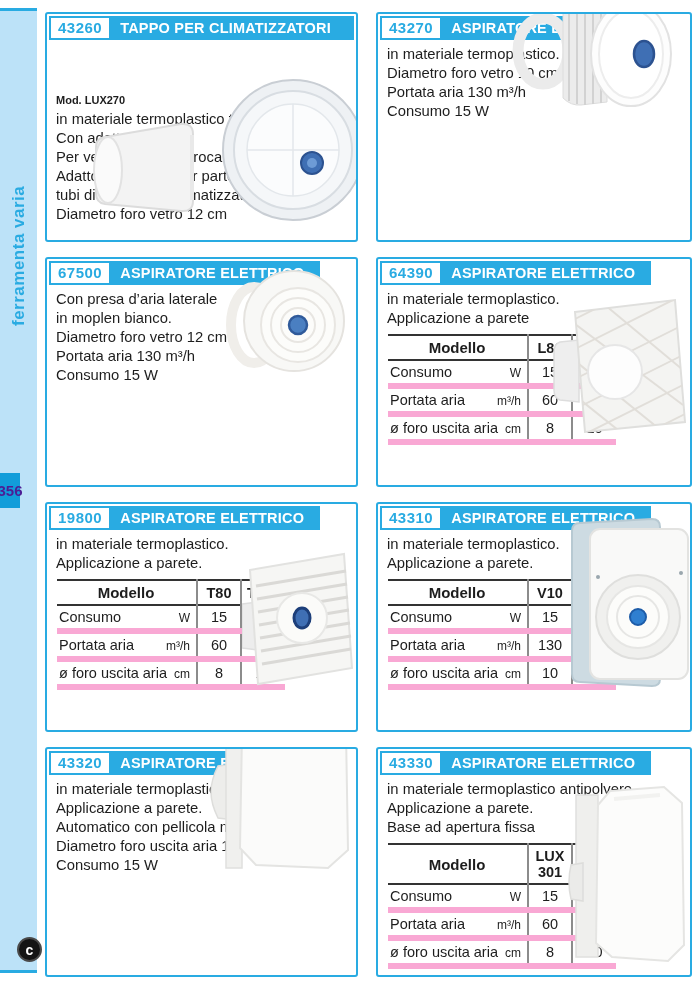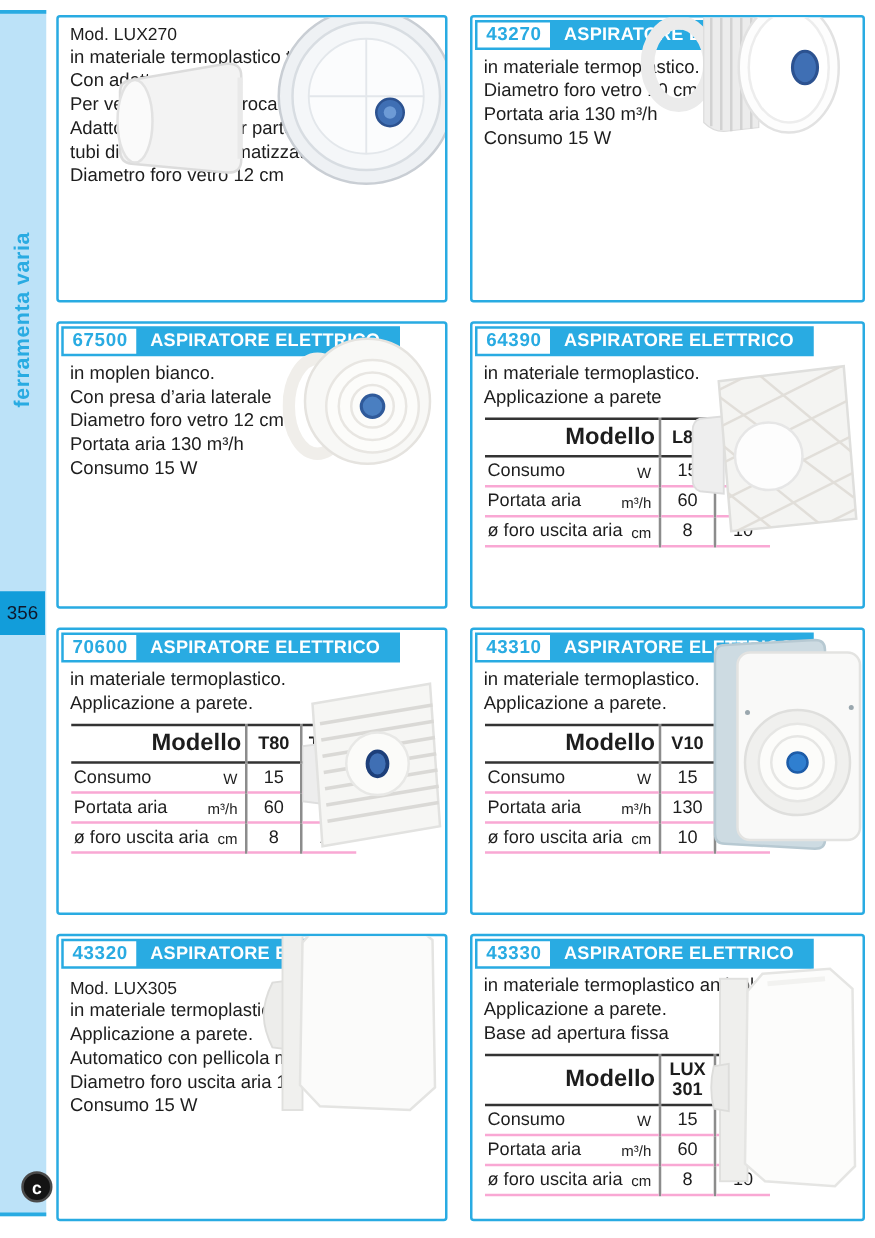--- a/index.html
+++ b/index.html
@@ -24,23 +24,23 @@
     position:absolute; left:0; top:160px;
     width:37px; height:170px;
     writing-mode:vertical-rl;
     transform:rotate(180deg);
     display:flex; align-items:center; justify-content:center;
     font-weight:bold; font-size:17px; letter-spacing:0.5px;
     color:#29abe2;
   }
   .page-badge {
     position:absolute; left:0; top:462px;
-    width:36px; height:35px;
-    background:#129dda; color:#0f172a;
-    font-weight:normal; font-size:15px;
+    width:20px; height:35px;
+    background:#129dda; color:#4c1d95;
+    font-weight:bold; font-size:15px;
     display:flex; align-items:center; justify-content:center;
   }
   .brand {
     position:absolute; left:17px; top:937px;
     width:25px; height:25px; border-radius:50%;
     background:#141414; border:2px solid #4a4a4a;
     color:#fff; font-weight:bold; font-size:14px;
     display:flex; align-items:center; justify-content:center;
   }
 
@@ -73,30 +73,30 @@
     font-weight:bold; font-size:15px; letter-spacing:0.5px;
     height:20px; line-height:20px;
     padding:0 7px; margin-left:2px;
     white-space:nowrap;
   }
   .title {
     color:#ffffff; font-weight:bold; font-size:14.5px;
     letter-spacing:0.2px; margin-left:11px; white-space:nowrap;
   }
   .body { padding:3px 9px; position:relative; }
-  .model { font-weight:normal; font-size:14px; line-height:20px; }
+  .model { font-weight:bold; font-size:11px; line-height:20px;margin-top:45px; }
   .desc div { font-size:14.8px; line-height:19px; }
 
   
   .spec { border-collapse:collapse; margin:6px 0 0 1px; }
   .spec th, .spec td { padding:3px 3px; vertical-align:middle; }
   .spec thead tr { border-top:2px solid #333; border-bottom:2px solid #333; }
-  .spec tbody tr { border-bottom:2px solid #f9a8d4; }
+  .spec tbody tr { border-bottom:6px solid #f9a8d4; }
   .spec th.lbl {
-    text-align:right; font-weight:bold; font-size:19px;
+    text-align:center; font-weight:bold; font-size:15px;
     width:140px; padding-left:2px;
   }
   .spec th.val {
     width:44px; text-align:center; font-weight:bold; font-size:14.5px;
     line-height:16px; border-left:2px solid #8c8c8c;
   }
   .spec td.lbl { font-size:14.5px; padding-left:2px; padding-right:6px; }
   .spec td.val {
     text-align:center; font-size:14.5px;
     border-left:2px solid #8c8c8c;
@@ -120,20 +120,24 @@
 <aside class="sidebar">
   <div class="vlabel">ferramenta varia</div>
   <div class="page-badge">356</div>
 </aside>
 <div class="brand">
   <span>c</span>
 </div>
 
 <main class="grid">
   <section class="cell">
+    <header class="bar full">
+      <span class="code">43260</span>
+      <span class="title">TAPPO PER CLIMATIZZATORI</span>
+    </header>
     <div class="body">
       <div class="model">Mod. LUX270</div>
       <div class="desc">
           <div>in materiale termoplastico trasparente.</div>
           <div>Con adattatore.</div>
           <div>Per vetri singoli e vetrocamera.</div>
           <div>Adatto per la maggior parte dei</div>
           <div>tubi di scarico dei climatizzatori.</div>
           <div>Diametro foro vetro 12 cm</div>
         </div>
@@ -187,22 +191,22 @@
     </div>
   </section>
 
   <section class="cell">
     <header class="bar">
       <span class="code">67500</span>
       <span class="title">ASPIRATORE ELETTRICO</span>
     </header>
     <div class="body">
       <div class="desc">
+          <div>Con presa d’aria laterale</div>
           <div>in moplen bianco.</div>
-          <div>Con presa d’aria laterale</div>
           <div>Diametro foro vetro 12 cm</div>
           <div>Portata aria 130 m³/h</div>
           <div>Consumo 15 W</div>
         </div>
 
       <figure class="img img-round-fan">
   <svg width="122" height="115" viewBox="0 0 122 115">
     <ellipse cx="28" cy="60" rx="23" ry="38" fill="none" stroke="#f0eeea" stroke-width="10"></ellipse>
     <circle cx="68" cy="56" r="50" fill="#f8f8f6" stroke="#e5e3df" stroke-width="2"></circle>
     <circle cx="72" cy="60" r="37" fill="#fcfcfa" stroke="#e8e6e2" stroke-width="2"></circle>
@@ -273,21 +277,21 @@
               <line x1="-10" y1="80" x2="90" y2="160"></line>
     </g>
     <circle cx="62" cy="82" r="27" fill="#fdfdfd" stroke="#e6e6e6" stroke-width="2"></circle>
   </svg>
 </figure>
     </div>
   </section>
 
   <section class="cell">
     <header class="bar">
-      <span class="code">70600</span>
+      <span class="code">19800</span>
       <span class="title">ASPIRATORE ELETTRICO</span>
     </header>
     <div class="body">
 
       <div class="desc">
           <div>in materiale termoplastico.</div>
           <div>Applicazione a parete.</div>
         </div>
       <table class="spec">
         <thead>
@@ -386,21 +390,20 @@
 </figure>
     </div>
   </section>
 
   <section class="cell">
     <header class="bar">
       <span class="code">43320</span>
       <span class="title">ASPIRATORE ELETTRICO</span>
     </header>
     <div class="body">
-      <div class="model">Mod. LUX305</div>
       <div class="desc">
           <div>in materiale termoplastico antipolvere.</div>
           <div>Applicazione a parete.</div>
           <div>Automatico con pellicola mylar</div>
           <div>Diametro foro uscita aria 10 cm</div>
           <div>Consumo 15 W</div>
         </div>
 
       <figure class="img img-smooth-square-fan">
   <svg width="140" height="168" viewBox="0 0 140 168">

